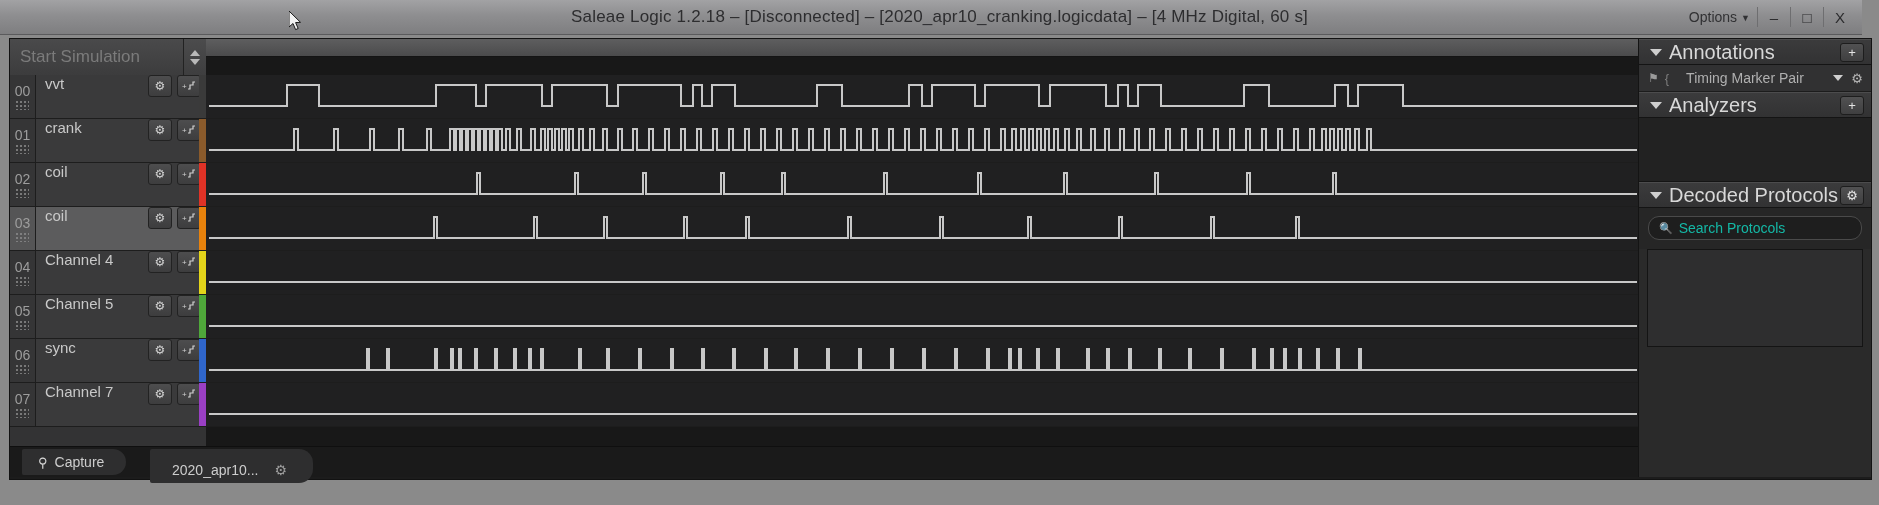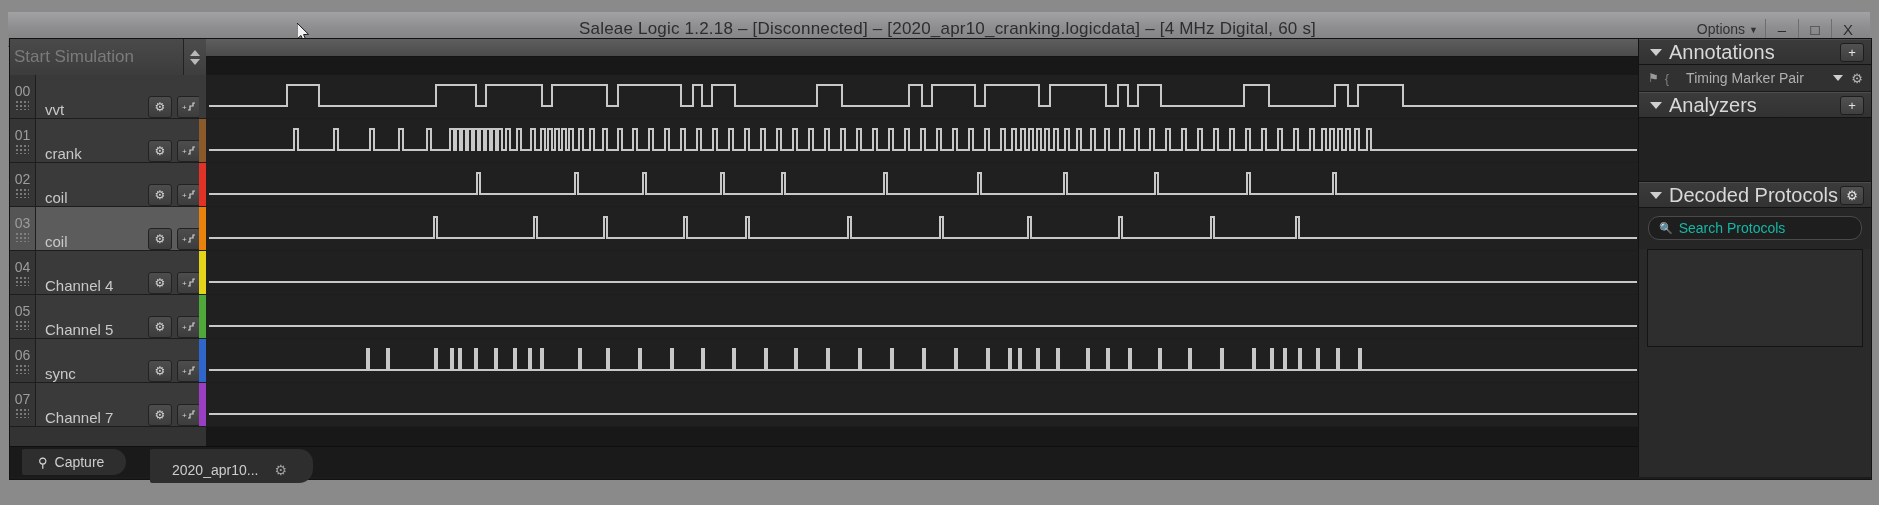--- a/index.html
+++ b/index.html
@@ -6,24 +6,23 @@
   html,body{margin:0;padding:0;background:#2b2b2b;}
   body{
     width:1879px;height:505px;overflow:hidden;
     font-family:"Liberation Sans",sans-serif;
     -webkit-font-smoothing:antialiased;
   }
   .app{position:relative;width:1879px;height:505px;background:#8a8a8a;}
 
   
   .titlebar{
-    position:absolute;left:8px;top:0;width:1862px;height:34px;
+    position:absolute;left:0;top:0;width:1862px;height:34px;
     background:linear-gradient(180deg,#a2a2a4 0%,#8e8e90 45%,#7e7e80 100%);
     border-bottom:1px solid #5a5a5c;
-    margin-top:12px;
   }
   .title-text{
     position:absolute;left:0;top:0;width:1879px;height:34px;
     line-height:34px;text-align:center;
     font-size:17px;color:#2d2d2f;letter-spacing:.2px;
     white-space:nowrap;overflow:hidden;
   }
   .win-opts{
     position:absolute;right:112px;top:0;height:34px;line-height:34px;
     font-size:14px;color:#313133;
@@ -51,37 +50,37 @@
     position:absolute;left:0;top:0;width:196px;height:408px;
     background:#333334;border-right:1px solid #141414;
   }
   .sim-bar{
     position:absolute;left:0;top:0;width:196px;height:36px;
     background:linear-gradient(180deg,#4a4a4b,#3c3c3d);
     border-bottom:1px solid #1a1a1a;
     display:flex;align-items:center;
   }
   .sim-btn{
-    flex:1;height:36px;line-height:36px;padding-left:4px;
+    flex:1;height:36px;line-height:36px;padding-left:10px;
     font-size:17px;color:#7b7b7b;white-space:nowrap;overflow:hidden;
   }
   .sim-spin{
     width:22px;height:36px;border-left:1px solid #222;
     display:flex;flex-direction:column;align-items:center;justify-content:center;gap:3px;
     background:linear-gradient(180deg,#4c4c4d,#3e3e3f);
   }
   .spin-tri{width:0;height:0;border-left:5px solid transparent;border-right:5px solid transparent;}
   .spin-up{border-bottom:6px solid #b9b9b9;}
   .spin-dn{border-top:6px solid #b9b9b9;}
 
   .chan-rows{position:absolute;left:0;top:36px;width:196px;}
   .chan-row{
     position:relative;height:43px;width:196px;
     background:#3a3a3b;border-bottom:1px solid #1d1d1d;
-    display:flex;align-items:flex-end;
+    display:flex;align-items:flex-start;
   }
   .chan-row.selected{background:#5c5c5d;}
   .chan-num-col{
     width:25px;height:43px;border-right:1px solid #1d1d1d;
     display:flex;flex-direction:column;align-items:center;justify-content:center;
     background:rgba(0,0,0,.07);
   }
   .chan-num{font-size:14px;color:#9d9d9d;line-height:15px;}
   .grip{
     width:13px;height:9px;margin-top:2px;

